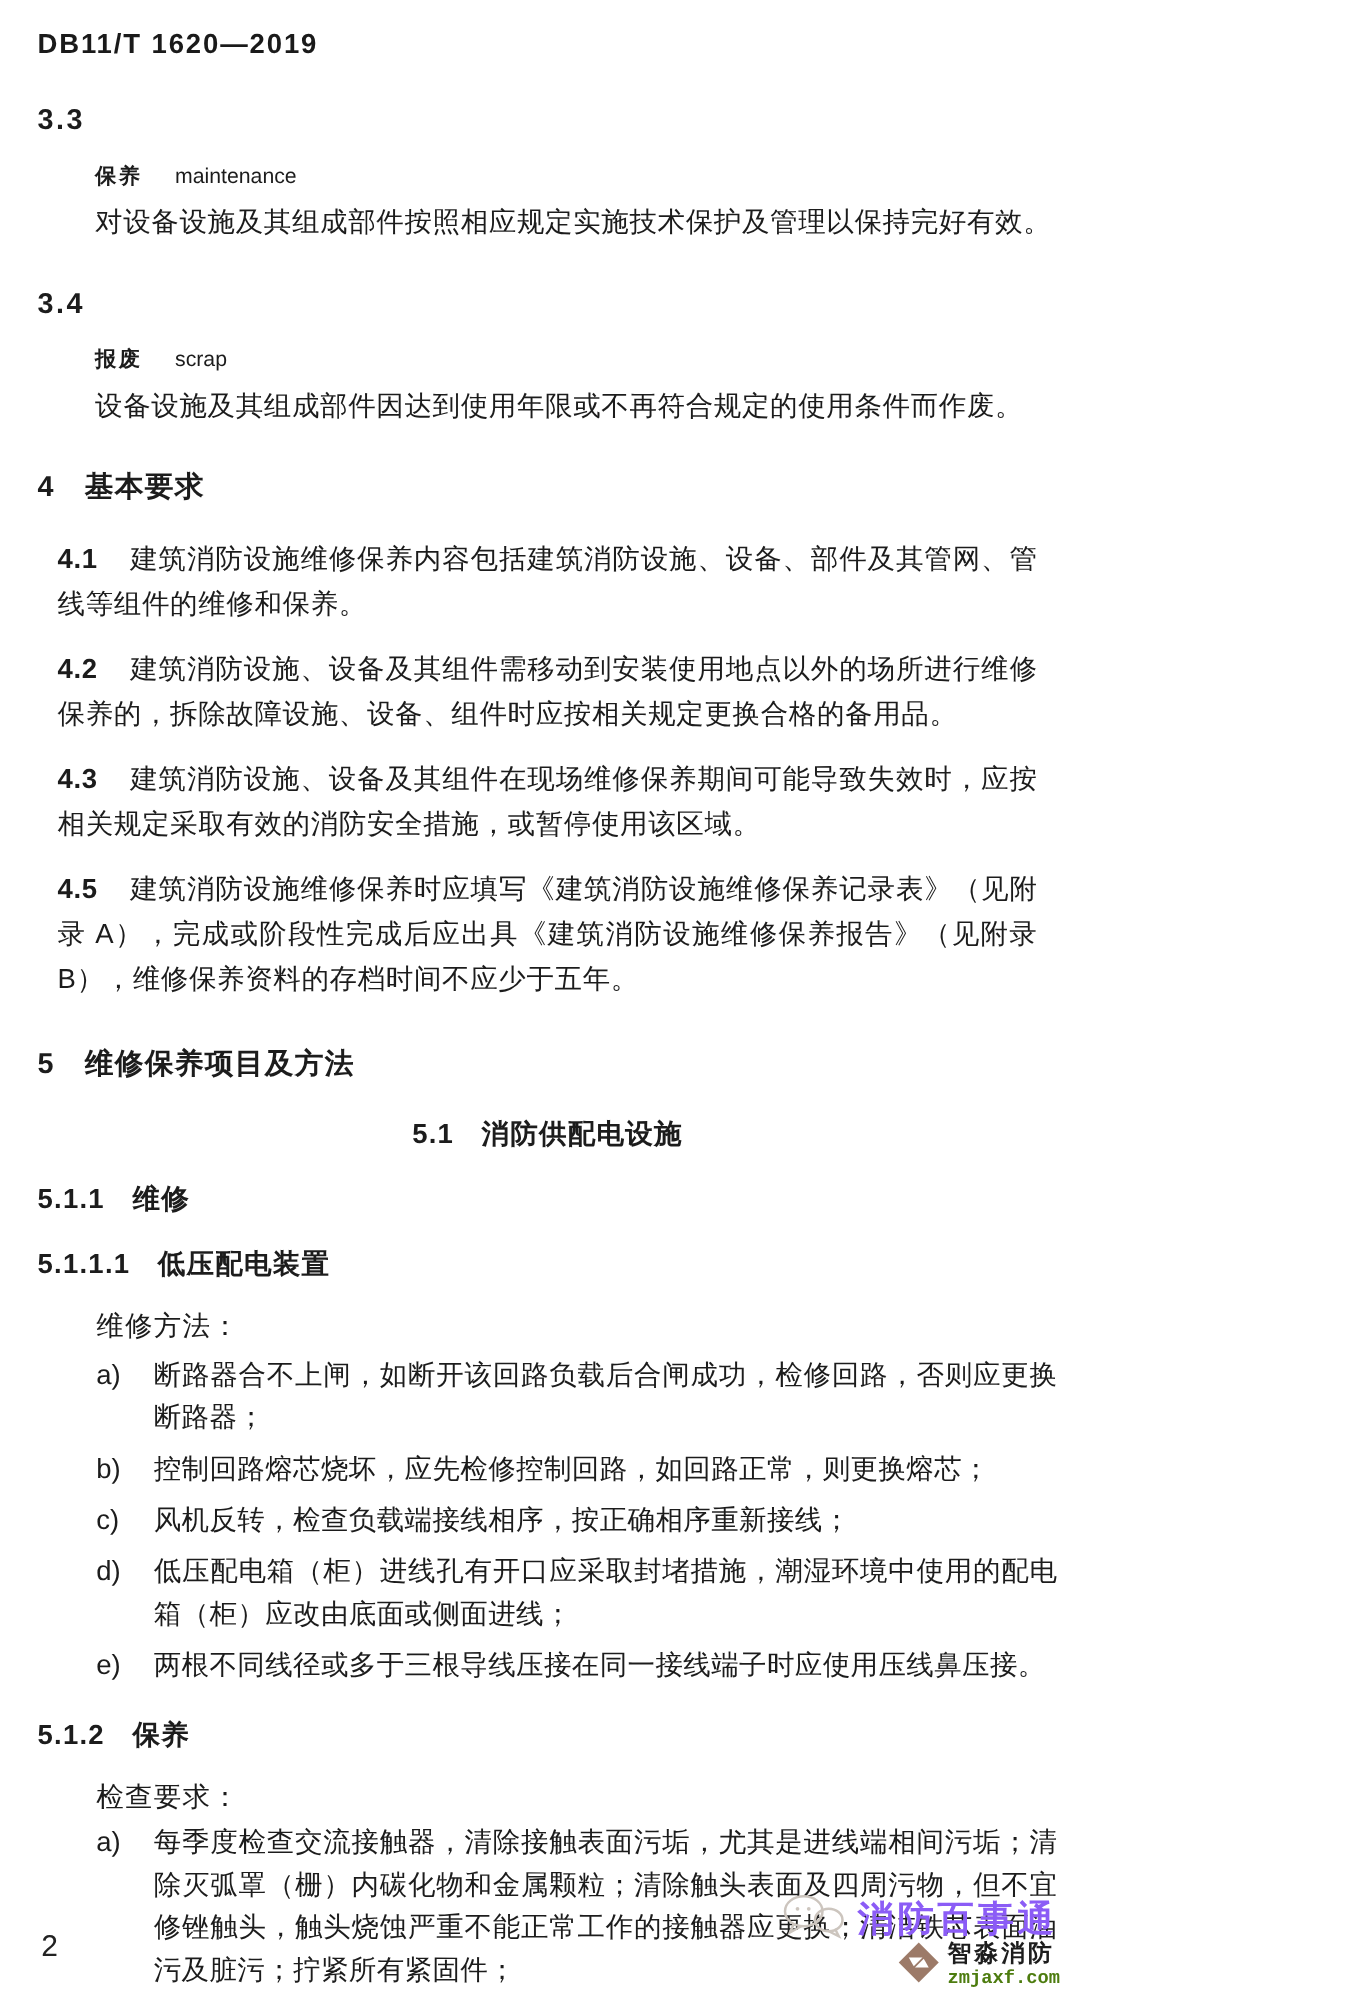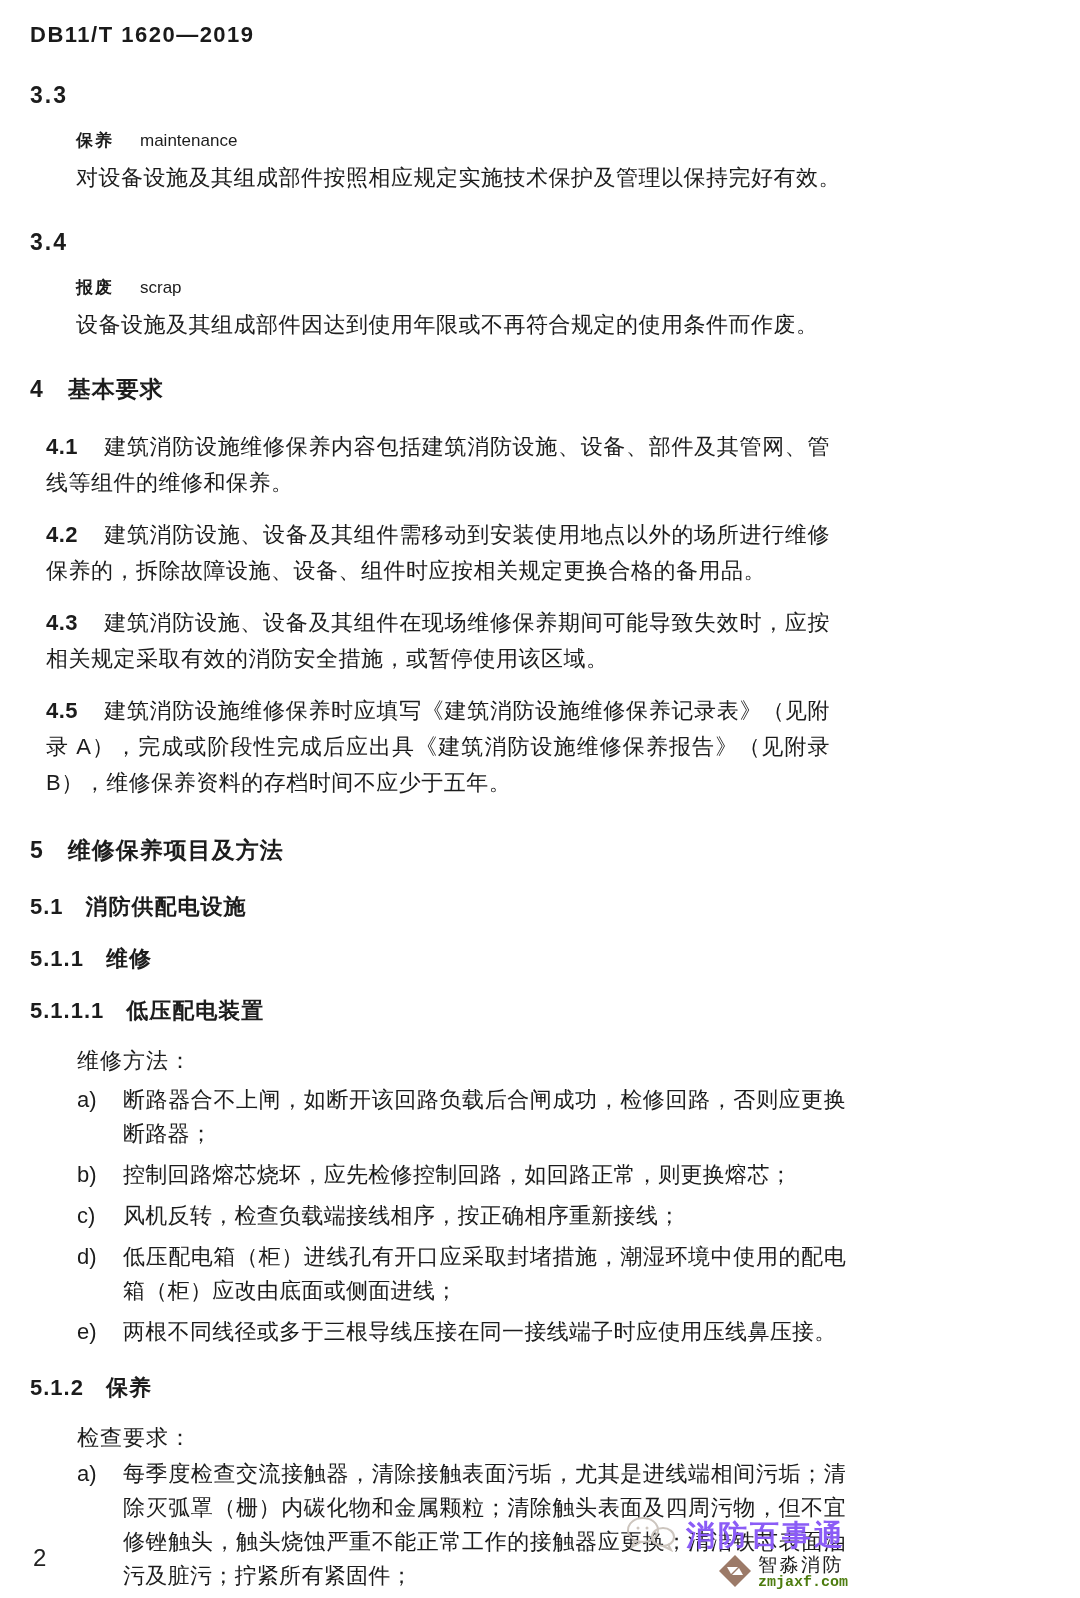--- a/index.html
+++ b/index.html
@@ -50,21 +50,21 @@
     position:absolute; right:30px; bottom:42px;
     display:flex; align-items:center; gap:10px;
     color:#8b5cf6;
   }
   .watermark-text { font-size:29px; font-weight:600; letter-spacing:3px; }
   .brand {
     position:absolute; right:28px; bottom:5px;
     display:flex; align-items:center; gap:5px;
   }
   .brand-col { display:flex; flex-direction:column; line-height:1.08; }
-  .brand-name { font-size:19px; font-weight:400; letter-spacing:2.5px; color:#1d1d1d; }
+  .brand-name { font-size:19px; font-weight:700; letter-spacing:2.5px; color:#1d1d1d; }
   .brand-url { font-size:15px; font-weight:700; color:#4d7c0f; font-family:"Liberation Mono","DejaVu Sans Mono",monospace; }
 </style>
 </head>
 <body>
 
 <div class="page">
   <div class="content">
 
     <div class="doc-code">DB11/T 1620—2019</div>
 
@@ -87,21 +87,21 @@
       <p class="clause"><span class="c-num">4.1</span><span>建筑消防设施维修保养内容包括建筑消防设施、设备、部件及其管网、管线等组件的维修和保养。</span></p>
       <p class="clause"><span class="c-num">4.2</span><span>建筑消防设施、设备及其组件需移动到安装使用地点以外的场所进行维修保养的，拆除故障设施、设备、组件时应按相关规定更换合格的备用品。</span></p>
       <p class="clause"><span class="c-num">4.3</span><span>建筑消防设施、设备及其组件在现场维修保养期间可能导致失效时，应按相关规定采取有效的消防安全措施，或暂停使用该区域。</span></p>
       <p class="clause"><span class="c-num">4.5</span><span>建筑消防设施维修保养时应填写《建筑消防设施维修保养记录表》（见附录 A），完成或阶段性完成后应出具《建筑消防设施维修保养报告》（见附录 B），维修保养资料的存档时间不应少于五年。</span></p>
     </div>
 
     <div class="sec-h" style="margin-top:34px;">
       <span class="h-num">5</span><span>维修保养项目及方法</span>
     </div>
 
-    <div class="sub-h" style="margin-top:26px;">
+    <div class="sub-h" style="margin-top:26px;text-align:center;">
       <span class="h-num">5.1</span><span>消防供配电设施</span>
     </div>
     <div class="sub-h">
       <span class="h-num">5.1.1</span><span>维修</span>
     </div>
     <div class="sub-h">
       <span class="h-num">5.1.1.1</span><span>低压配电装置</span>
     </div>
 
     <p class="lead-label">维修方法：</p>

